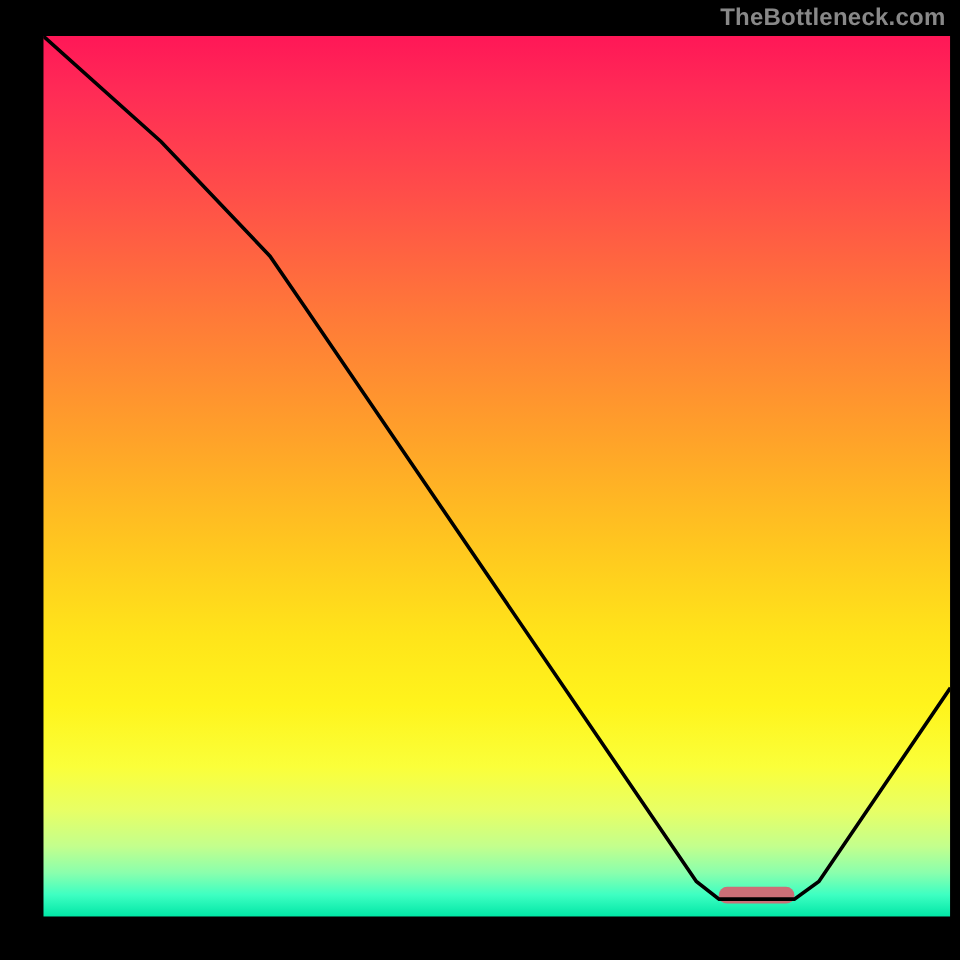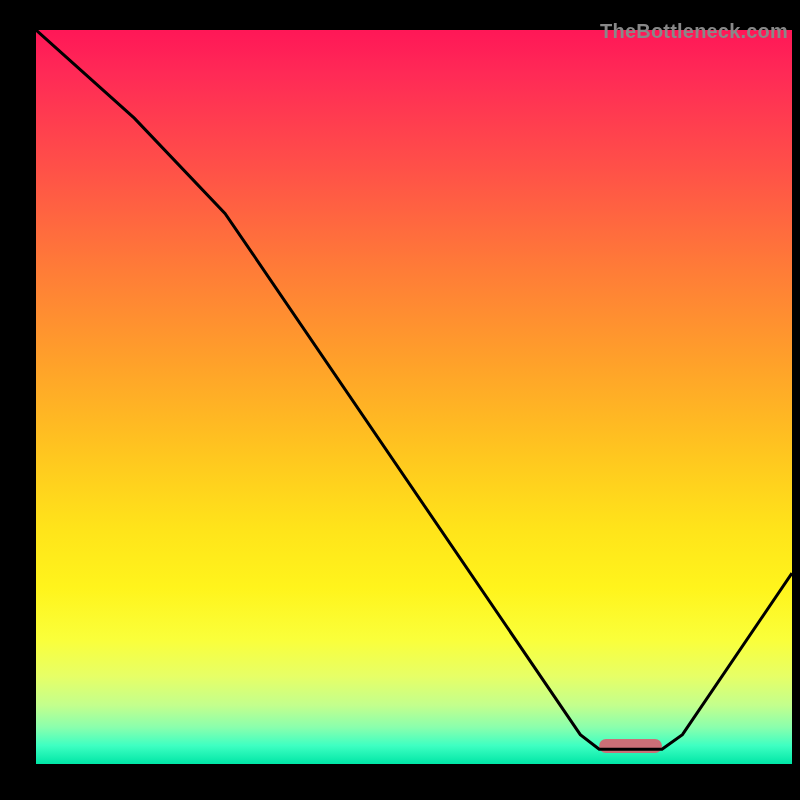--- a/index.html
+++ b/index.html
@@ -6,21 +6,21 @@
     margin: 0;
     padding: 0;
     width: 800px;
     height: 800px;
     background: #000;
     overflow: hidden;
     font-family: Arial, Helvetica, sans-serif;
   }
   .watermark {
     position: absolute;
-    top: 20px;
+    top: 4px;
     right: 12px;
     color: #888;
     font-size: 20px;
     font-weight: bold;
     letter-spacing: 0.2px;
     z-index: 10;
   }
   .frame {
     position: absolute;
     background: #000;

